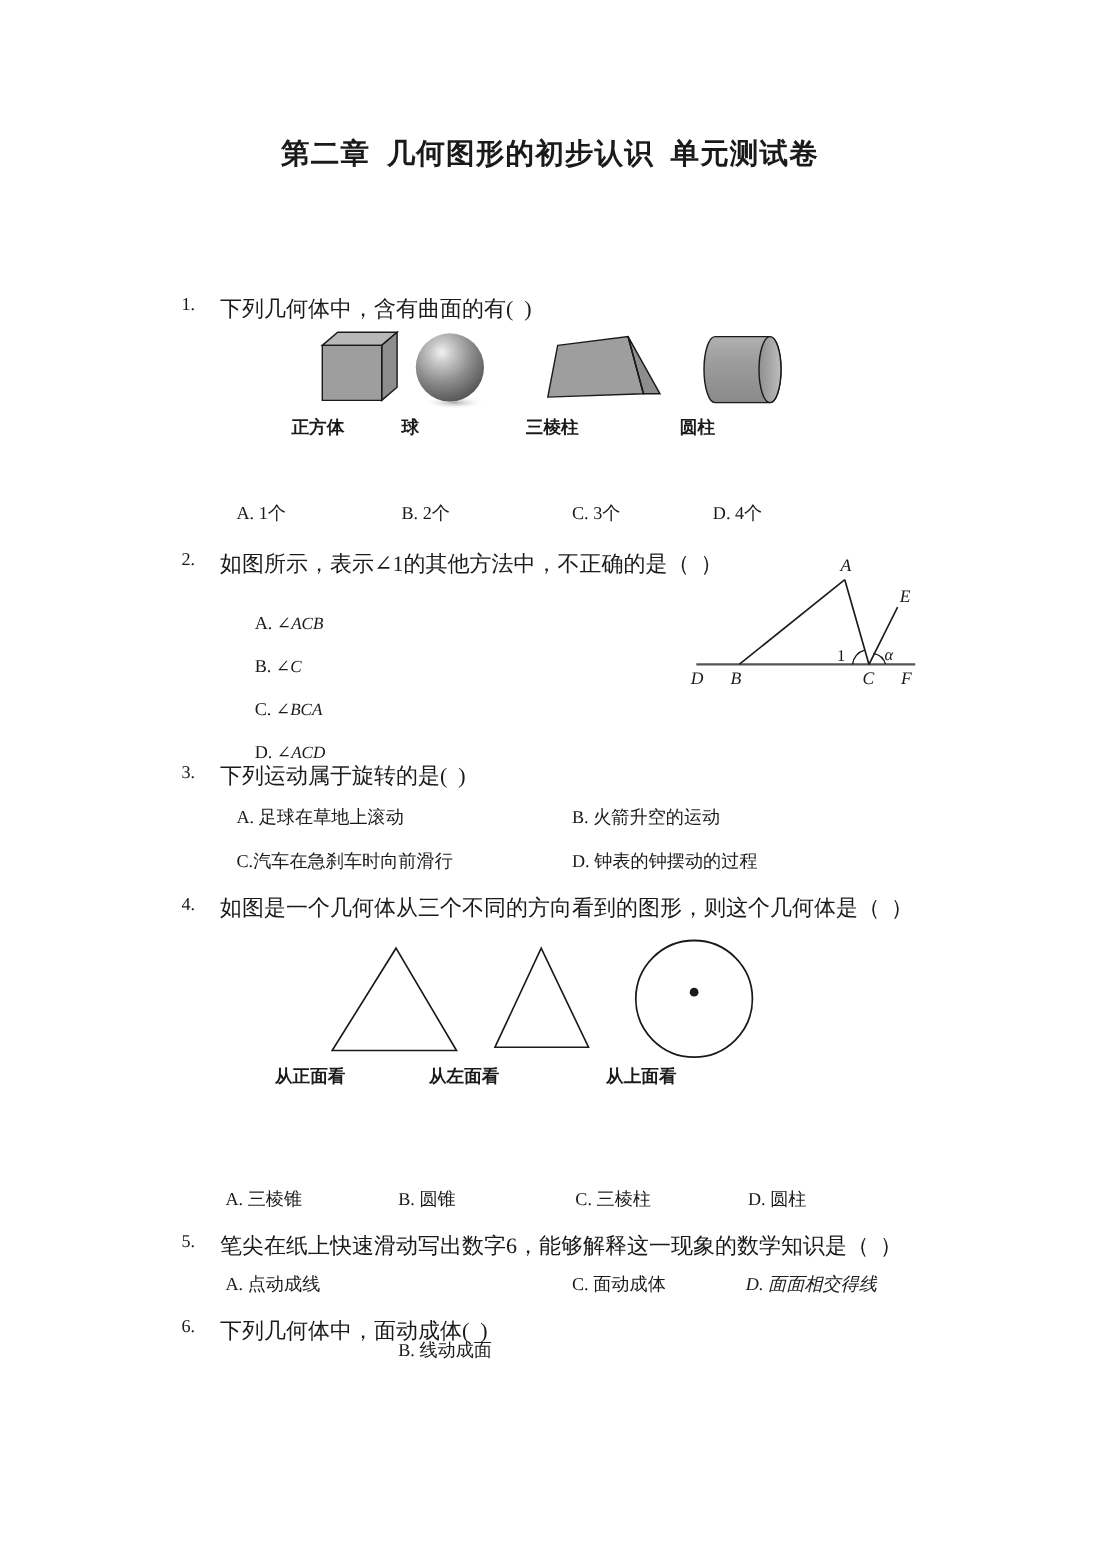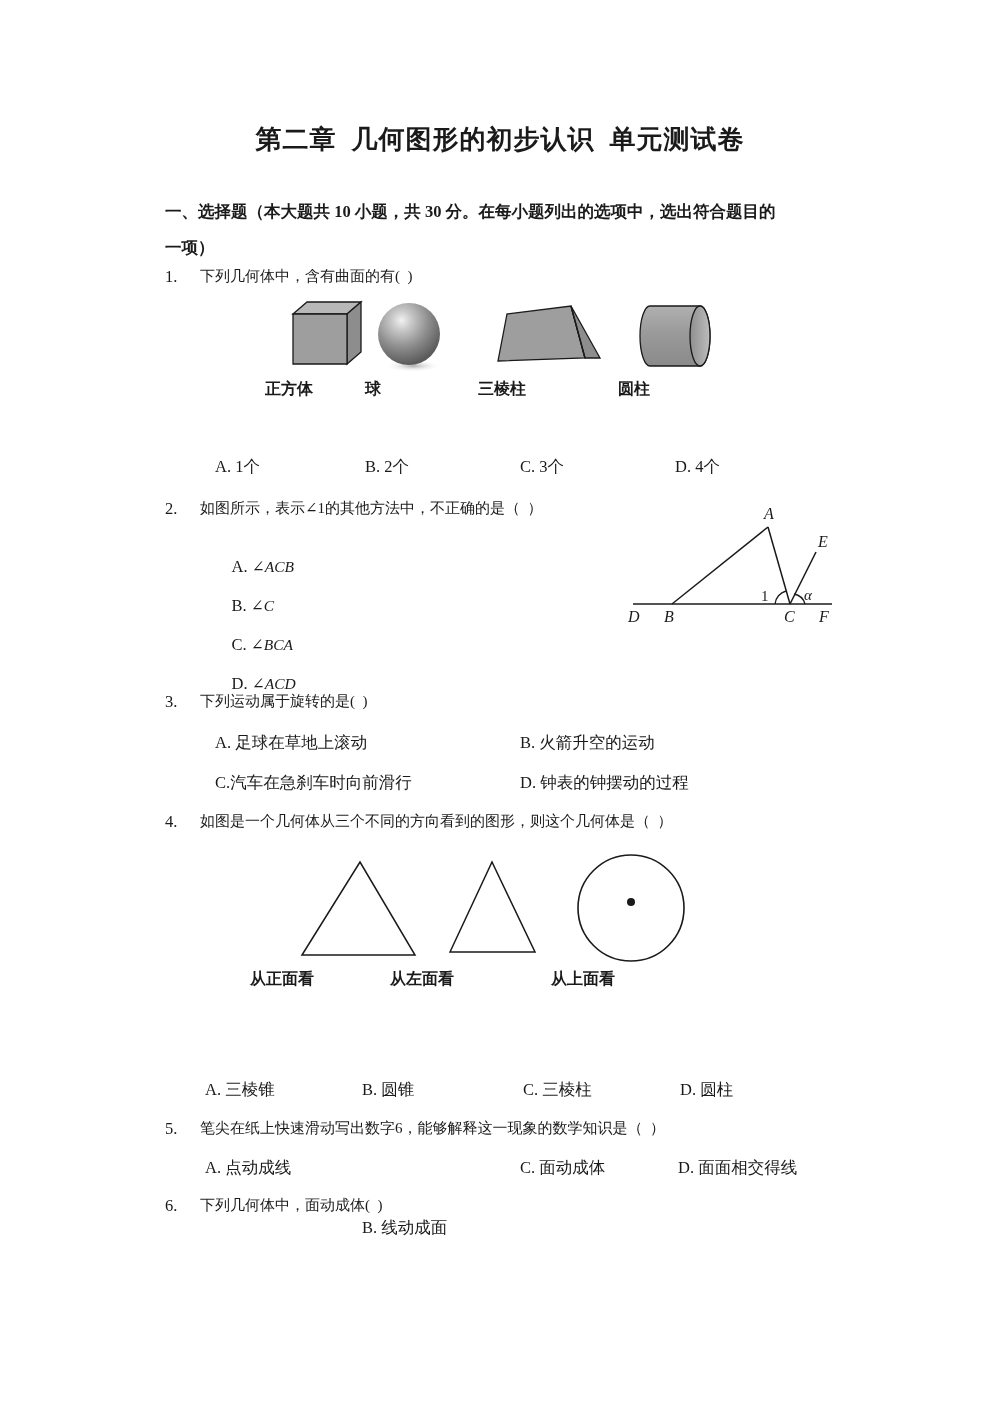--- a/index.html
+++ b/index.html
@@ -39,21 +39,21 @@
   .section-head .cont { display:block; }
   .q-num {
     position: absolute;
     left: 165px;
     font-size: 16.5px;
     font-family: "Liberation Serif", serif;
   }
   .q-stem {
     position: absolute;
     left: 200px;
-    font-size: 15px;
+    font-size: 20px;
     white-space: pre;
   }
   .opt {
     position: absolute;
     font-size: 16.5px;
     white-space: pre;
   }
   .opt .lbl { font-family: "Liberation Serif", serif; }
   .mathit {
     font-family: "Liberation Serif", "DejaVu Serif", serif;
@@ -72,24 +72,20 @@
   .svg-abs { position: absolute; }
 
 </style>
 </head>
 <body>
 
 <div class="page">
 
   <div class="doc-title">第二章  几何图形的初步认识  单元测试卷</div>
 
-  <div class="section-head" style="top:150px;">
-    <span class="cont">一、选择题（本大题共 10 小题，共 30 分。在每小题列出的选项中，选出符合题目的</span>
-    <span class="cont">一项）</span>
-  </div>
 
   <div class="q-num" style="top:223px;">1.</div>
   <div class="q-stem" style="top:223px;">下列几何体中，含有曲面的有(  )</div>
 
   <svg class="svg-abs" style="left:285px; top:252px;" width="440" height="78" viewBox="0 0 440 78">
     <defs>
       <radialGradient id="sphereGrad" cx="38%" cy="28%" r="72%">
         <stop offset="0%" stop-color="#f2f2f2"></stop>
         <stop offset="22%" stop-color="#c9c9c9"></stop>
         <stop offset="60%" stop-color="#8e8e8e"></stop>
@@ -134,21 +130,21 @@
   </svg>
 
   <div class="fig-label" style="top:335px; left:265px; width:110px;">正方体</div>
   <div class="fig-label" style="top:335px; left:365px; width:110px;">球</div>
   <div class="fig-label" style="top:335px; left:478px; width:110px;">三棱柱</div>
   <div class="fig-label" style="top:335px; left:618px; width:110px;">圆柱</div>
 
   <div class="opt" style="top:412px; left:215px;">A. 1个</div>
   <div class="opt" style="top:412px; left:365px;">B. 2个</div>
   <div class="opt" style="top:412px; left:520px;">C. 3个</div>
-  <div class="opt" style="top:412px; left:675px;">D. 4个</div>
+  <div class="opt" style="top:412px; left:648px;">D. 4个</div>
 
   <div class="q-num" style="top:455px;">2.</div>
   <div class="q-stem" style="top:455px;">如图所示，表示∠1的其他方法中，不正确的是（  ）</div>
 
   <div class="opt" style="top:493px; left:215px;">
     <span class="lbl">A.</span><span> </span><span class="mathit">∠ACB</span>
   </div>
   <div class="opt" style="top:532px; left:215px;">
     <span class="lbl">B.</span><span> </span><span class="mathit">∠C</span>
   </div>
@@ -211,18 +207,18 @@
   <div class="opt" style="top:1035px; left:362px;">B. 圆锥</div>
   <div class="opt" style="top:1035px; left:523px;">C. 三棱柱</div>
   <div class="opt" style="top:1035px; left:680px;">D. 圆柱</div>
 
   <div class="q-num" style="top:1075px;">5.</div>
   <div class="q-stem" style="top:1075px;">笔尖在纸上快速滑动写出数字6，能够解释这一现象的数学知识是（  ）</div>
 
   <div class="opt" style="top:1113px; left:205px;">A. 点动成线</div>
   <div class="opt" style="top:1173px; left:362px;">B. 线动成面</div>
   <div class="opt" style="top:1113px; left:520px;">C. 面动成体</div>
-  <div class="opt" style="top:1113px; left:678px;">D. 面面相交得线</div>
+  <div class="opt" style="top:1113px; left:678px;font-style:italic;">D. 面面相交得线</div>
 
   <div class="q-num" style="top:1152px;">6.</div>
   <div class="q-stem" style="top:1152px;">下列几何体中，面动成体(  )</div>
 
 </div>
 
 </body></html>

